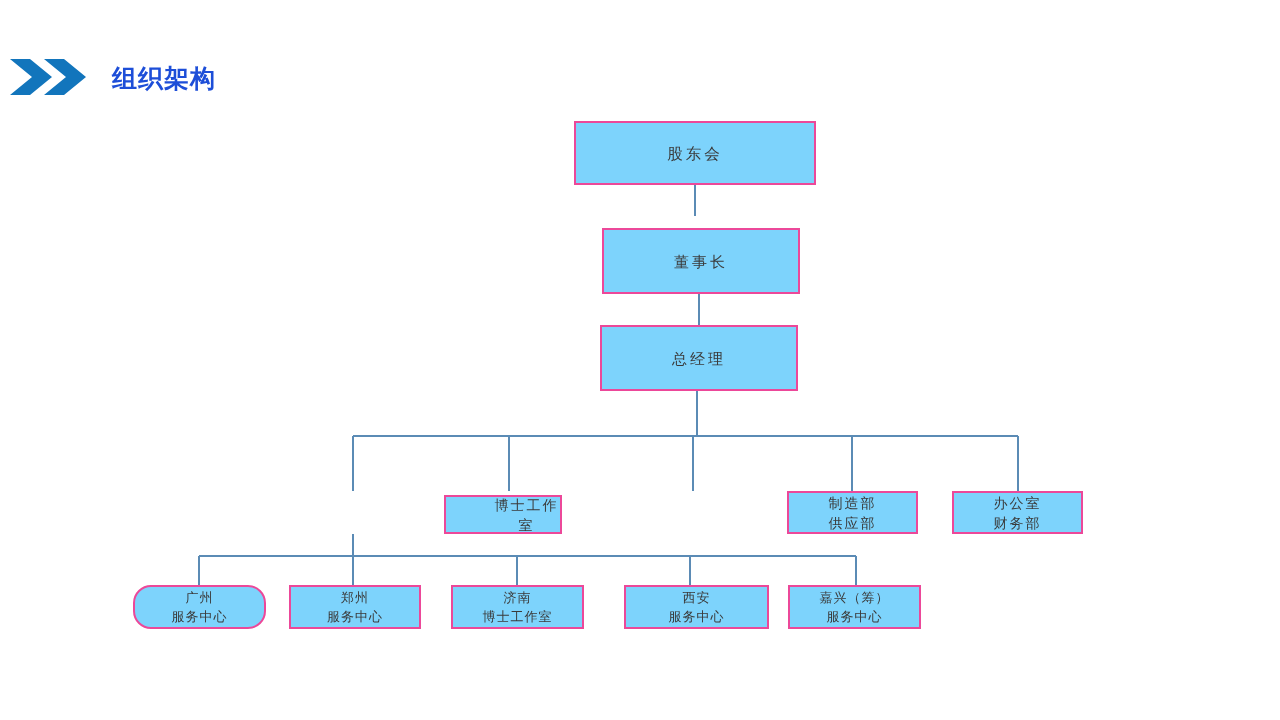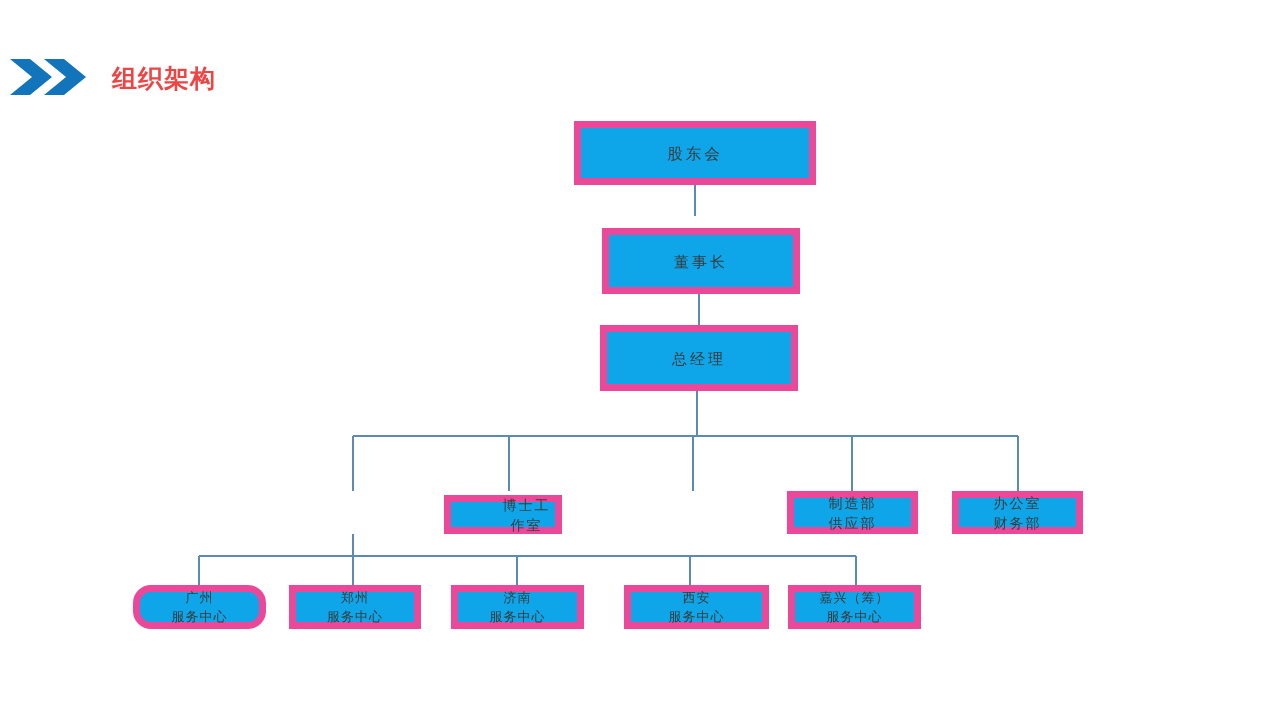--- a/index.html
+++ b/index.html
@@ -29,21 +29,21 @@
     top: 57px;
     width: 82px;
     height: 40px;
   }
   #page-title {
     position: absolute;
     left: 112px;
     top: 62px;
     font-size: 25px;
     font-weight: bold;
-    color: #ef4444;
+    color: #1d4ed8;
     letter-spacing: 1px;
     line-height: 32px;
     white-space: nowrap;
   }
 
   
   #org-chart {
     position: absolute;
     left: 0;
     top: 0;
@@ -56,22 +56,22 @@
     top: 0;
     width: 1280px;
     height: 720px;
     pointer-events: none;
   }
 
   
   .node {
     position: absolute;
     box-sizing: border-box;
-    border: 7px solid #ec4899;
-    background: #0ea5e9;
+    border: 2px solid #ec4899;
+    background: #7dd3fc;
     display: flex;
     align-items: center;
     justify-content: center;
     text-align: center;
     color: #3a3a3a;
     font-size: 15px;
     letter-spacing: 3px;
     line-height: 21px;
     white-space: pre-line;
     font-family: "Liberation Sans", "DejaVu Sans", sans-serif;
@@ -142,21 +142,21 @@
   <div class="node level4" style="left:952px; top:491px; width:131px; height:43px;">办公室
 财务部</div>
 
   <div class="node level5" style="left:133px; top:585px; width:133px; height:44px;border-radius:18px;">广州
 服务中心</div>
 
   <div class="node level5" style="left:289px; top:585px; width:132px; height:44px;">郑州
 服务中心</div>
 
   <div class="node level5" style="left:451px; top:585px; width:133px; height:44px;">济南
-服务中心</div>
+博士工作室</div>
 
   <div class="node level5" style="left:624px; top:585px; width:145px; height:44px;">西安
 服务中心</div>
 
   <div class="node level5" style="left:788px; top:585px; width:133px; height:44px;">嘉兴（筹）
 服务中心</div>
 
 </div>
 
 </body></html>

